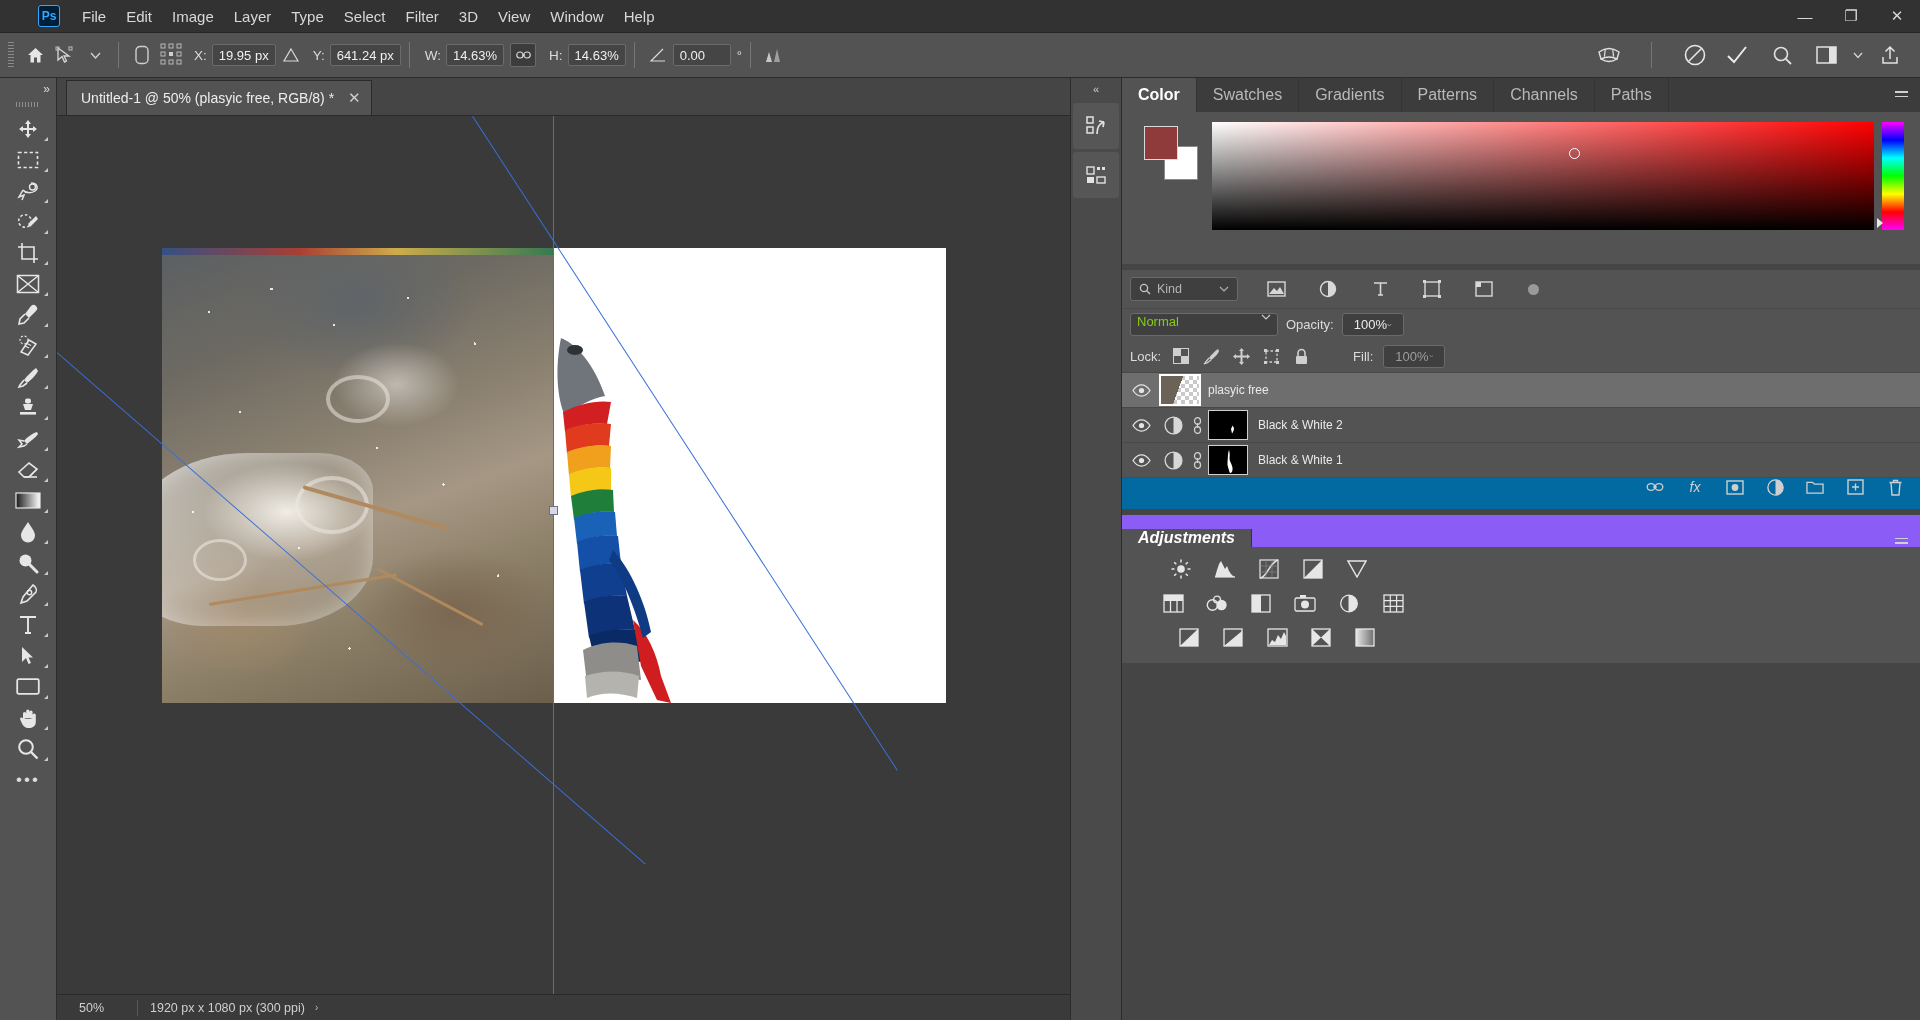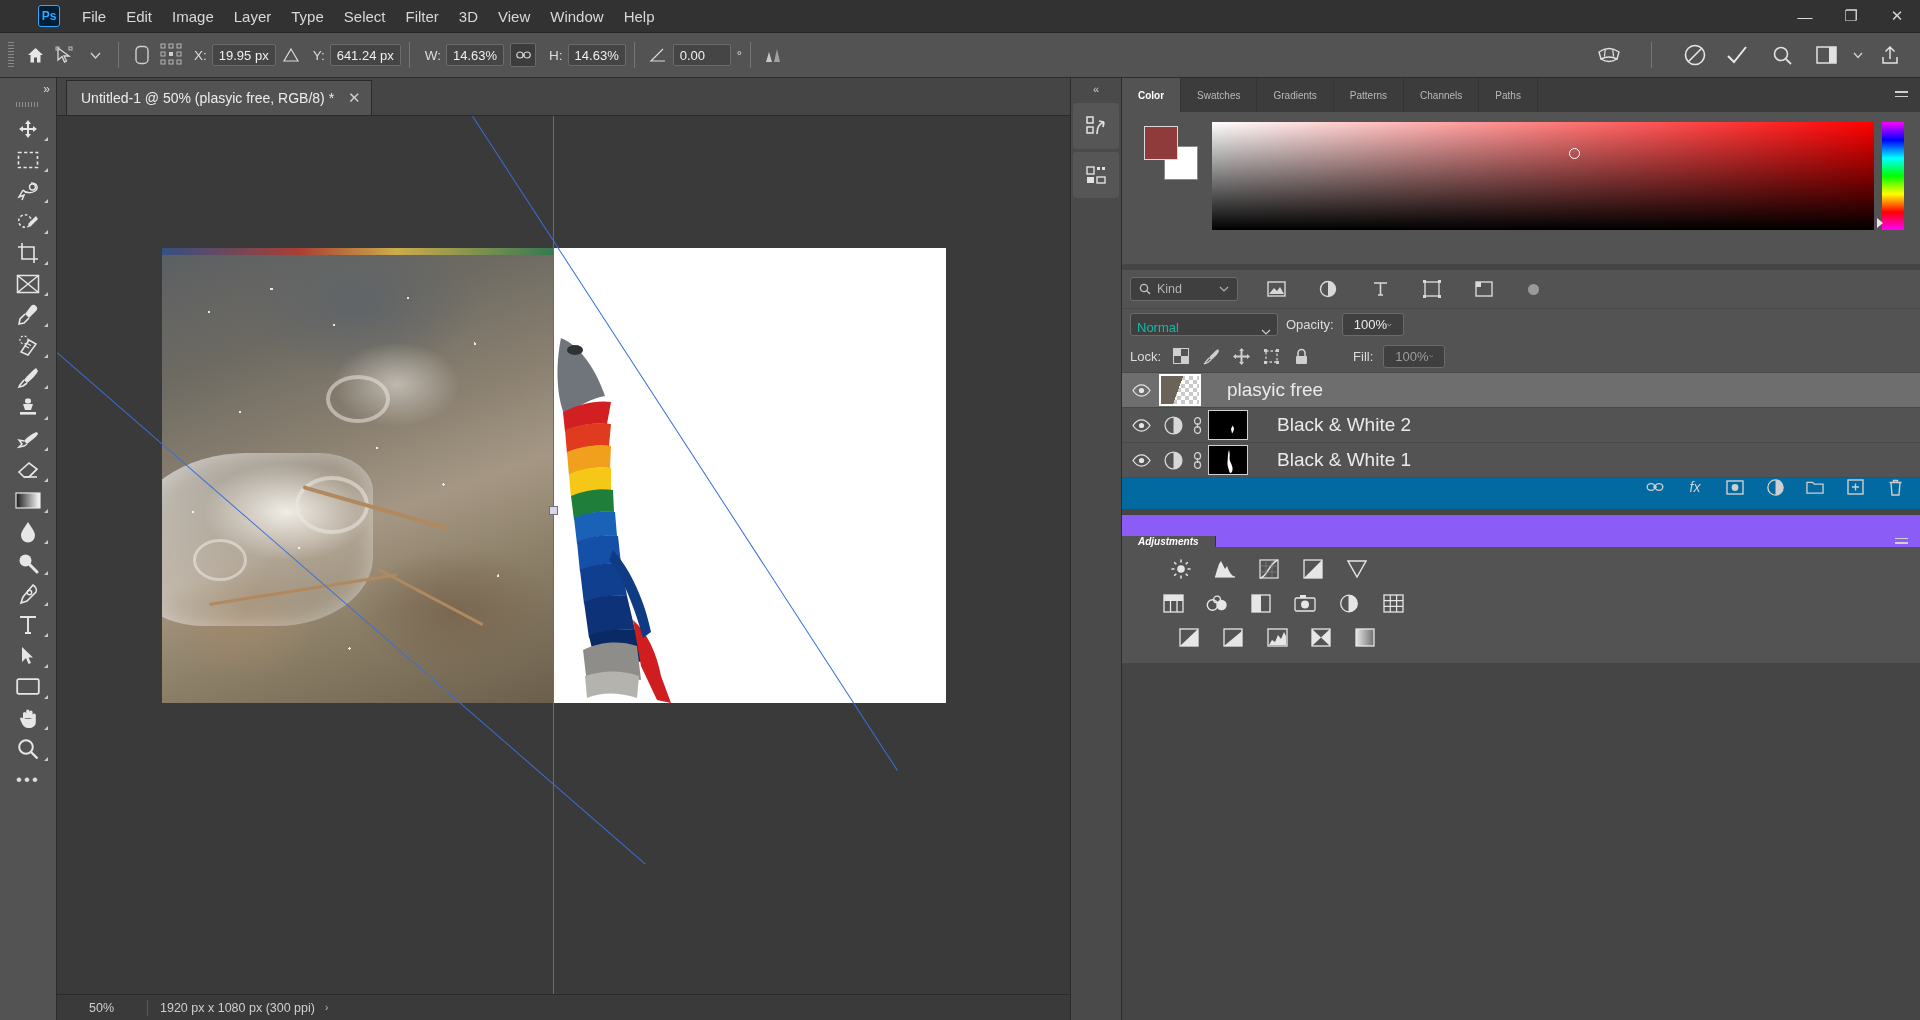--- a/index.html
+++ b/index.html
@@ -152,21 +152,21 @@
     position:absolute;width:9px;height:9px;background:#d7d7e8;border:1px solid #6f6f85;
   }
 
   
   .statusbar{
     position:absolute;left:57px;bottom:0;width:1013px;height:26px;
     background:#3a3a3a;border-top:1px solid #2a2a2a;display:flex;align-items:center;
     font-size:12.5px;color:#cfcfcf;
   }
   .zoomfield{
-    margin-left:32px;min-width:46px;
+    margin-left:22px;min-width:46px;
   }
   .sb-sep{width:1px;height:16px;background:#575757;margin:0 12px;}
   .sb-arrow{margin-left:10px;font-size:10px;color:#bbb;}
 
   
   .minidock{
     position:absolute;left:1070px;top:78px;width:52px;height:942px;
     background:#4a4a4a;border-left:1px solid #2c2c2c;border-right:1px solid #2c2c2c;
   }
   .md-collapse{height:22px;display:flex;align-items:center;justify-content:center;
@@ -176,21 +176,21 @@
     display:flex;align-items:center;justify-content:center;color:#e0e0e0;
   }
 
   .rightdock{
     position:absolute;left:1122px;top:78px;width:798px;height:942px;background:#454545;
   }
   .panel-tabs{
     display:flex;align-items:stretch;height:34px;background:#3c3c3c;
   }
   .ptab{
-    display:flex;align-items:center;padding:0 16px;font-size:10px;color:#b9b9b9;
+    display:flex;align-items:center;padding:0 16px;font-size:16px;color:#b9b9b9;
     border-right:1px solid #343434;
   }
   .ptab.active{background:#535353;color:#ffffff;font-weight:bold;}
   .panel-menu{margin-left:auto;display:flex;align-items:center;padding:0 12px;color:#d0d0d0;}
   .hamb{width:13px;height:9px;
     background:repeating-linear-gradient(to bottom,#d0d0d0 0 1.5px,transparent 1.5px 4.5px);}
 
   
   .colorpanel{background:#535353;height:152px;display:flex;align-items:flex-start;padding:10px 8px;}
   .swatch-stack{position:relative;width:56px;height:52px;margin:4px 8px 0 14px;}
@@ -219,23 +219,23 @@
   .lp-filter{display:flex;align-items:center;height:38px;background:#535353;padding:0 8px;gap:24px;}
   .kindbox{
     display:flex;align-items:center;gap:6px;height:24px;width:108px;padding:0 8px;
     background:#3f3f3f;border:1px solid #6a6a6a;border-radius:3px;font-size:12.5px;color:#b5b5b5;
   }
   .filter-ico{width:28px;height:24px;display:flex;align-items:center;justify-content:center;color:#d7d7d7;}
   .toggle-dot{width:11px;height:11px;border-radius:50%;background:#9a9a9a;margin-left:6px;}
   .lp-blend{display:flex;align-items:center;height:32px;background:#535353;padding:0 8px;gap:8px;
     border-top:1px solid #4a4a4a;}
   .blendsel{
-    display:flex;align-items:flex-end;justify-content:space-between;
+    display:flex;align-items:flex-start;justify-content:space-between;
     width:148px;height:23px;padding:0 6px;background:#3f3f3f;border:1px solid #6a6a6a;
-    border-radius:3px;font-size:13px;color:#14b8a6;
+    border-radius:3px;font-size:13px;color:#84cc16;
   }
   .lbl{font-size:13px;color:#dcdcdc;}
   .numbox{
     display:flex;align-items:center;justify-content:space-between;width:62px;height:23px;
     padding:0 11px;background:#3f3f3f;border:1px solid #6a6a6a;border-radius:3px;
     font-size:13px;color:#eaeaea;
   }
   .numbox.dim{color:#9c9c9c;}
   .lp-lock{display:flex;align-items:center;height:32px;background:#535353;padding:0 8px;gap:10px;}
   .lock-ico{width:20px;height:20px;display:flex;align-items:center;justify-content:center;color:#c8c8c8;}
@@ -252,21 +252,21 @@
   .checker{
     background-image:
       linear-gradient(45deg,#c9c9c9 25%,transparent 25%,transparent 75%,#c9c9c9 75%),
       linear-gradient(45deg,#c9c9c9 25%,#ffffff 25%,#ffffff 75%,#c9c9c9 75%);
     background-size:8px 8px;background-position:0 0,4px 4px;
   }
   .adj-ico{width:26px;display:flex;align-items:center;justify-content:center;color:#d8d8d8;}
   .linkico{width:22px;display:flex;align-items:center;justify-content:center;color:#d0d0d0;font-size:13px;}
   .maskthumb{width:40px;height:30px;background:#000;border:1px solid #cfcfcf;margin-right:10px;
     position:relative;overflow:hidden;flex:none;}
-  .layer-name{font-size:19px;color:#eaeaea;margin-left:19px;}
+  .layer-name{font-size:12px;color:#eaeaea;}
   .lp-footer{display:flex;justify-content:flex-end;height:32px;
     background:#0369a1;gap:22px;padding-right:16px;color:#cfcfcf;border-top:1px solid #4a4a4a;}
   .lp-footer .fi{width:18px;height:18px;display:flex;align-items:center;justify-content:center;}
 
   
   .adjpanel{margin-top:6px;background:#454545;}
   .adj-head{display:flex;height:32px;background:#8b5cf6;align-items:flex-end;font-style:italic;}
   .adj-body{background:#535353;padding:10px 0 14px 0;}
   .adj-title{font-size:13px;color:#d7d7d7;padding:0 0 8px 14px;}
   .adj-grid{display:flex;flex-direction:column;gap:10px;}

